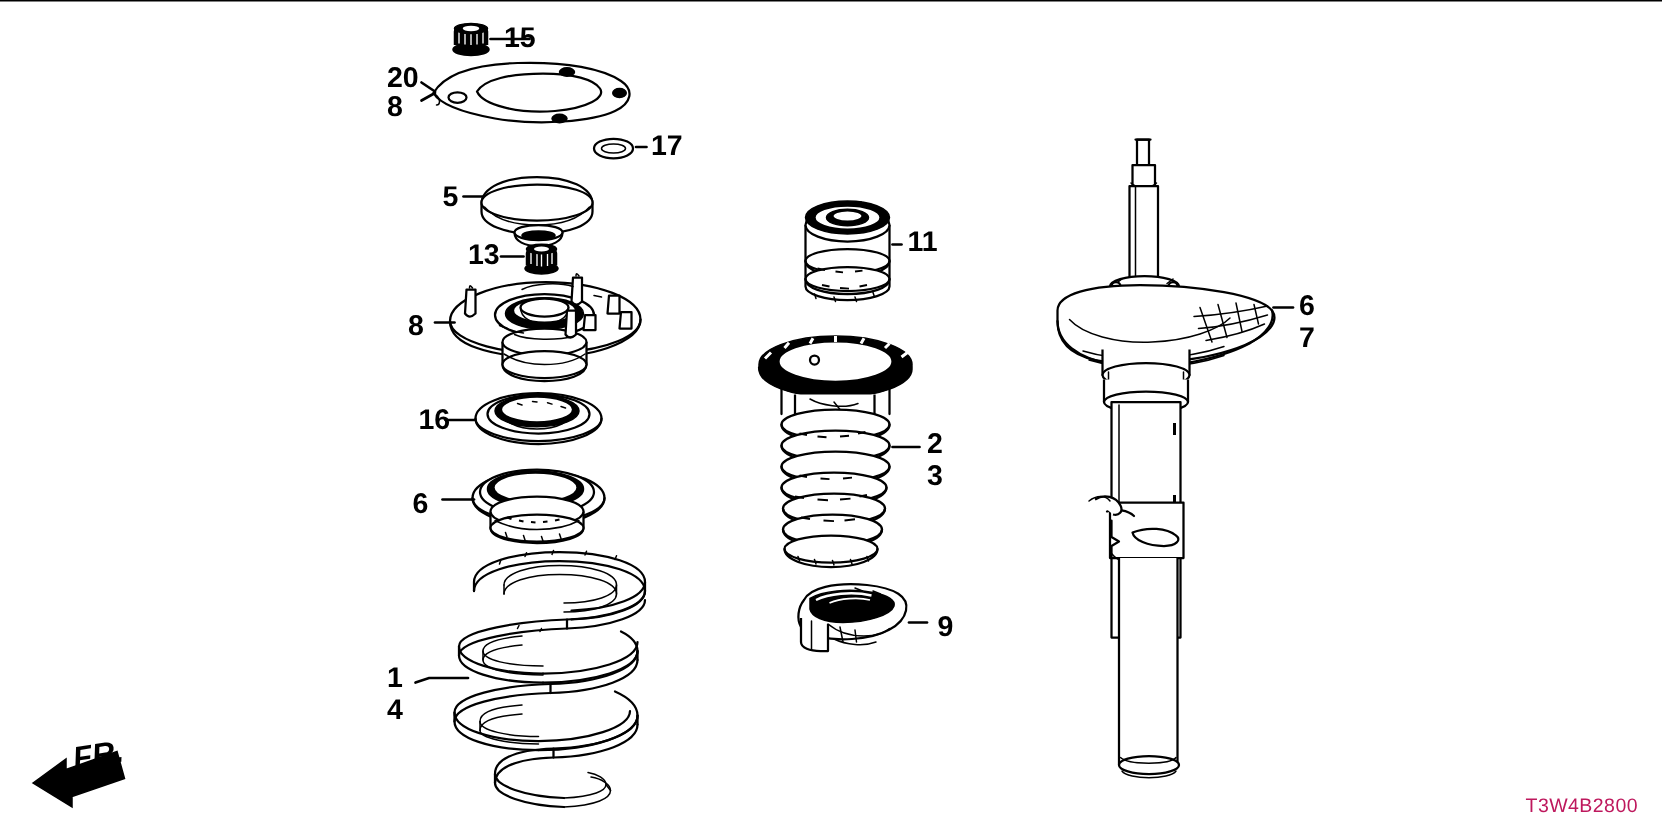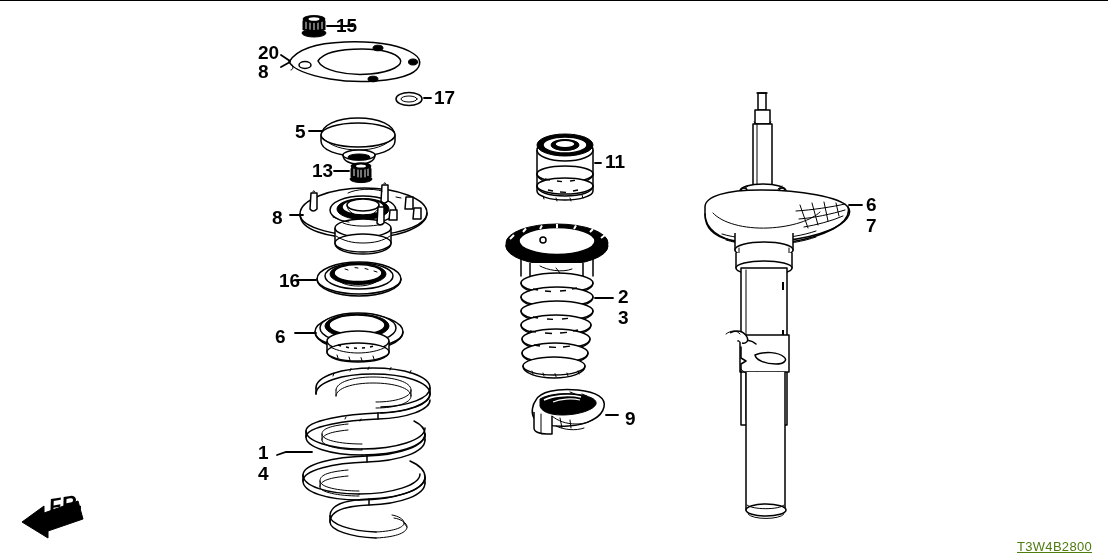--- a/index.html
+++ b/index.html
@@ -1,20 +1,20 @@
 <!DOCTYPE html>
 <html><head>
 <meta charset="utf-8">
 <style>
   html,body{margin:0;padding:0;background:#ffffff;}
   body{font-family:"Liberation Sans",sans-serif;}
   #page{position:relative;width:1108px;height:554px;background:#fff;overflow:hidden;}
   #topborder{position:absolute;left:0;top:0;width:1108px;height:1px;background:#000;}
   .cal{position:absolute;font-family:"Liberation Sans",sans-serif;font-size:19px;font-weight:bold;color:#000;line-height:19px;letter-spacing:0px;white-space:nowrap;}
-  #code{position:absolute;right:16px;bottom:0;font-family:"Liberation Sans",sans-serif;font-size:13px;color:#4d7c0f;letter-spacing:0.3px;text-decoration:underline;}
+  #code{position:absolute;right:16px;bottom:10px;font-family:"Liberation Sans",sans-serif;font-size:13px;color:#be185d;letter-spacing:0.3px;}
   #frlabel{position:absolute;left:47px;top:495px;font-family:"Liberation Sans",sans-serif;font-size:21px;font-weight:bold;font-style:italic;color:#000;transform:rotate(-9deg);transform-origin:left top;}
   svg{display:block;}
   #art{position:absolute;left:0;top:0;}
 </style>
 </head>
 <body>
 
 <div id="page">
 
   <div id="topborder"></div>

